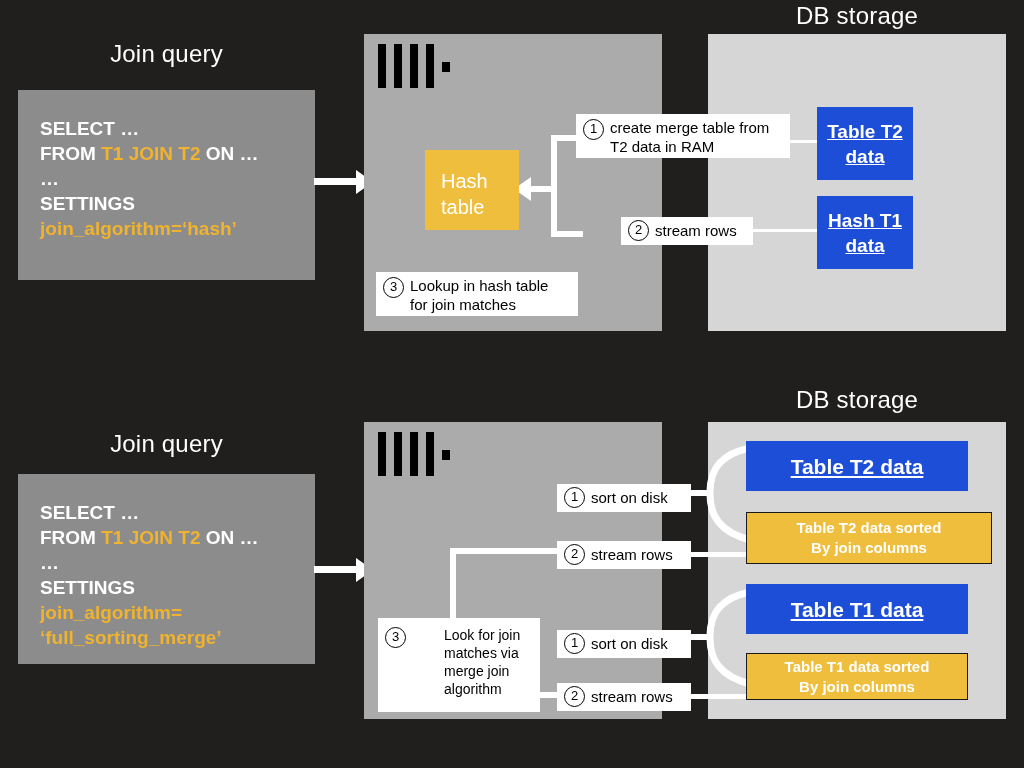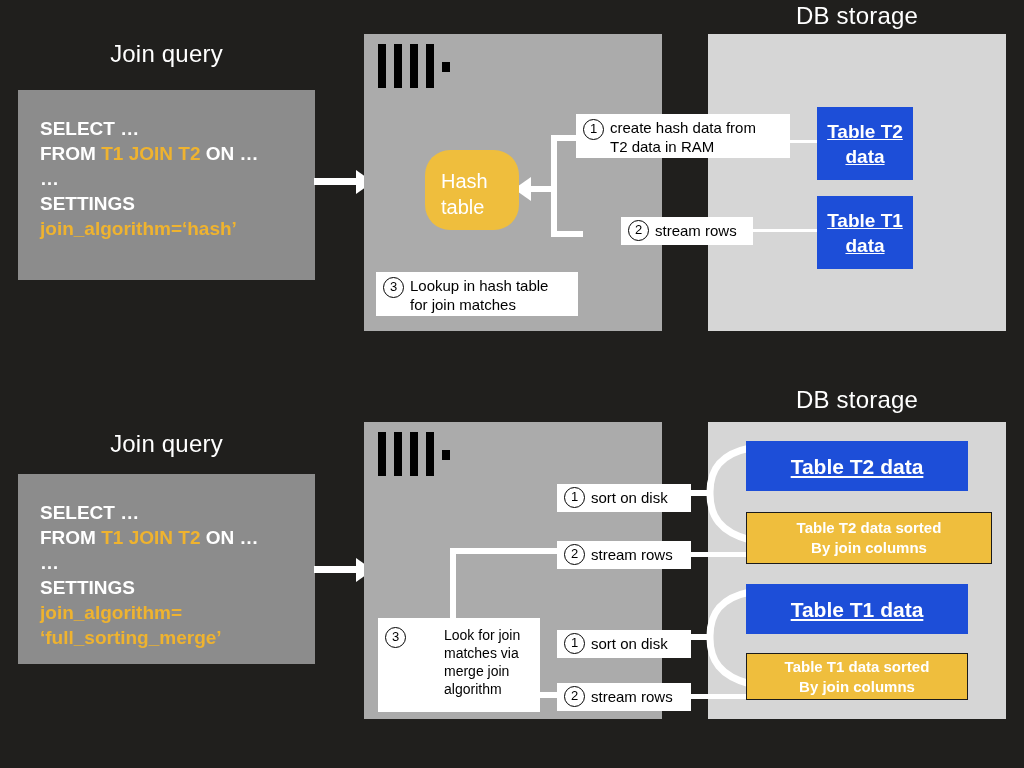--- a/index.html
+++ b/index.html
@@ -155,43 +155,43 @@
   <div class="abs wline" style="left:551px;top:135px;width:6px;height:102px;"></div>
   <div class="abs wline" style="left:551px;top:135px;width:32px;height:6px;"></div>
   <div class="abs wline" style="left:551px;top:231px;width:32px;height:6px;"></div>
   <div class="abs wline" style="left:531px;top:186px;width:24px;height:6px;"></div>
   <div class="abs arrow-head left" style="left:514px;top:177px;"></div>
 
   <div class="abs wline" style="left:788px;top:140px;width:34px;height:3px;"></div>
 
   <div class="abs wline" style="left:740px;top:229px;width:82px;height:3px;"></div>
 
-  <div class="abs hashblock" style="left:425px;top:150px;width:94px;height:80px;white-space:pre-line;border-radius:25px;">Hash
+  <div class="abs hashblock" style="left:425px;top:150px;width:94px;height:80px;white-space:pre-line;">Hash
 table</div>
 
   <div class="abs callout" style="left:576px;top:114px;width:214px;height:44px;">
     <span class="num">1</span>
-    <span class="callout-text">create hash data from
+    <span class="callout-text">create merge table from
 T2 data in RAM</span>
   </div>
 
   <div class="abs callout center" style="left:621px;top:217px;width:132px;height:28px;">
     <span class="num" style="margin-top:0;">2</span>
     <span class="callout-text">stream rows</span>
   </div>
 
   <div class="abs callout" style="left:376px;top:272px;width:202px;height:44px;">
     <span class="num">3</span>
     <span class="callout-text">Lookup in hash table
 for join matches</span>
   </div>
 
   <div class="abs tbl-dark" style="left:817px;top:107px;width:96px;height:73px;font-size:19px;white-space:pre-line;">Table T2
 data</div>
-  <div class="abs tbl-dark" style="left:817px;top:196px;width:96px;height:73px;font-size:19px;white-space:pre-line;">Table T1
+  <div class="abs tbl-dark" style="left:817px;top:196px;width:96px;height:73px;font-size:19px;white-space:pre-line;">Hash T1
 data</div>
 
   <div class="abs title" style="left:18px;top:430px;width:297px;">Join query</div>
 
   <div class="abs title" style="left:708px;top:386px;width:298px;">DB storage</div>
 
   <div class="abs querybox" style="left:18px;top:474px;width:297px;height:190px;">
     <div class="q-line"><span class="q-kw">SELECT …</span></div>
     <div class="q-line"><span class="q-kw">FROM </span><span class="q-hl">T1 JOIN T2</span><span class="q-kw"> ON …</span></div>
     <div class="q-line q-dots"><span class="q-kw">…</span></div>

